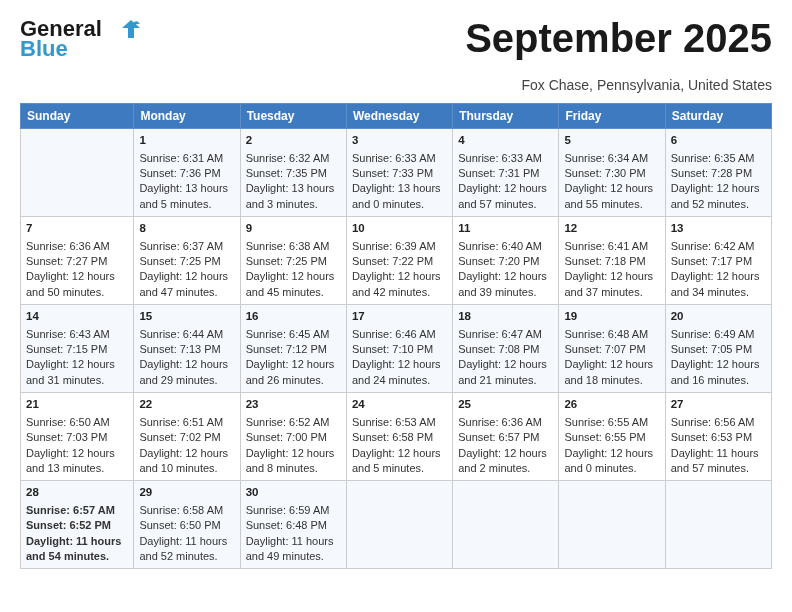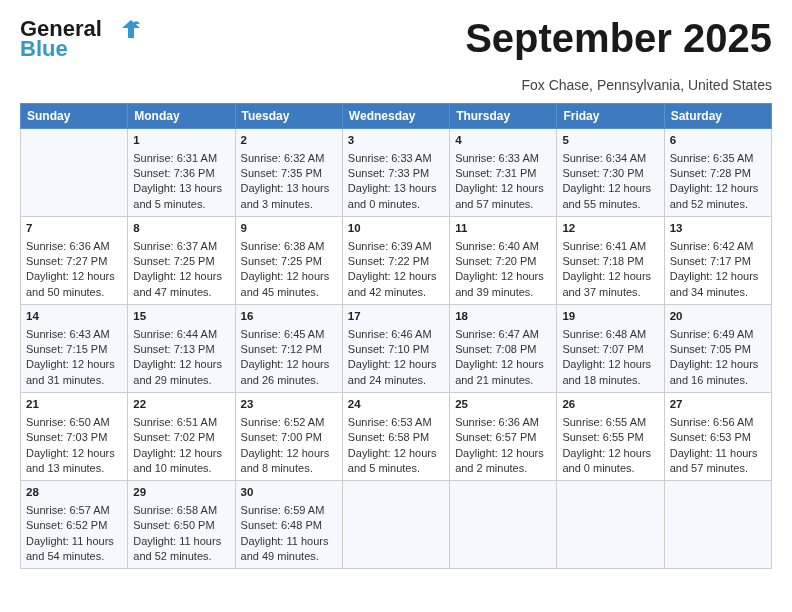--- a/index.html
+++ b/index.html
@@ -303,21 +303,21 @@
           <span class="day-num">27</span>
           <div class="cell-content" style="white-space: pre-line;">Sunrise: 6:56 AM
 Sunset: 6:53 PM
 Daylight: 11 hours
 and 57 minutes.</div>
         </td>
       </tr>
       <tr>
         <td>
           <span class="day-num">28</span>
-          <div class="cell-content" style="white-space: pre-line;">Sunrise: 6:57 AM
+          <div class="cell-content" style="white-space: pre-line; font-weight: bold;">Sunrise: 6:57 AM
 Sunset: 6:52 PM
 Daylight: 11 hours
 and 54 minutes.</div>
         </td>
         <td>
           <span class="day-num">29</span>
           <div class="cell-content" style="white-space: pre-line;">Sunrise: 6:58 AM
 Sunset: 6:50 PM
 Daylight: 11 hours
 and 52 minutes.</div>

